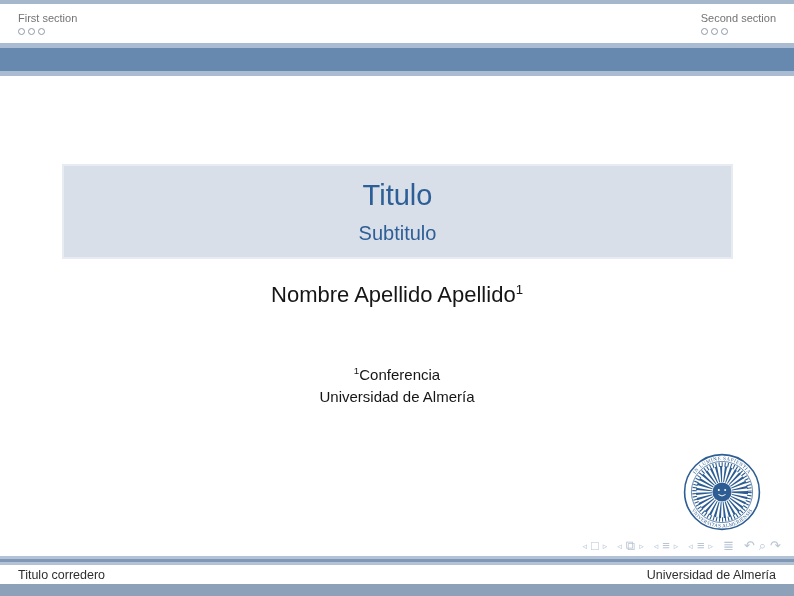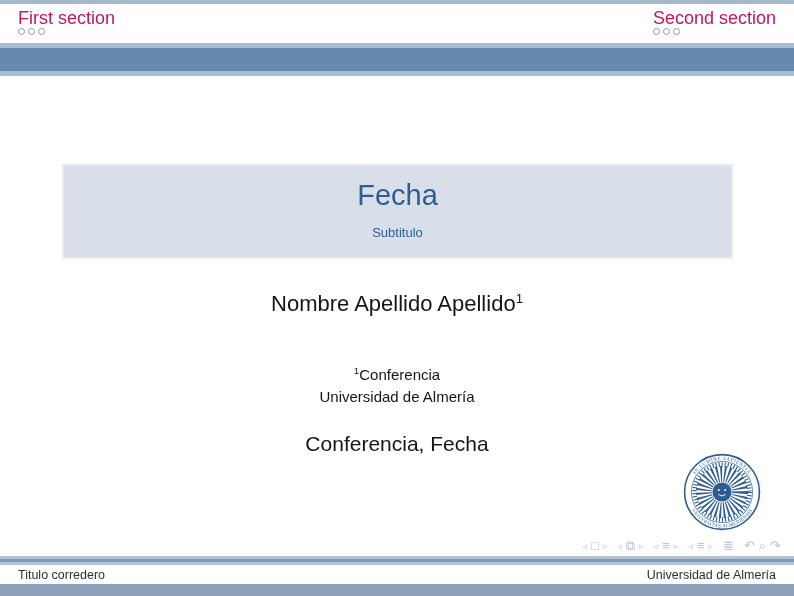--- a/index.html
+++ b/index.html
@@ -6,36 +6,36 @@
   .slide{
     position:relative;width:794px;height:596px;overflow:hidden;background:#ffffff;
     font-family:"Liberation Sans", sans-serif;
   }
   
   .top-strip{position:absolute;top:0;left:0;width:100%;height:4px;background:#a4b7cb;}
   .header-band{position:absolute;top:4px;left:0;width:100%;height:39px;background:#ffffff;}
   .section-group{position:absolute;top:7px;}
   .section-group.left{left:18px;text-align:left;}
   .section-group.right{right:18px;text-align:right;}
-  .section-label{font-size:18px;color:#be185d;line-height:14px;display:block;}
+  .section-label{font-size:11px;color:#737373;line-height:14px;display:block;}
   .dots{margin-top:3px;display:flex;gap:3px;}
   .dot{width:7px;height:7px;border:1.2px solid #8d98a6;border-radius:50%;box-sizing:border-box;background:transparent;}
   .navbar{position:absolute;top:43px;left:0;width:100%;}
   .stripe-light{height:5px;background:#a9bcd1;}
   .stripe-dark{height:23px;background:#6889af;}
   
   .title-box{
     position:absolute;left:62px;top:164px;width:667px;height:91px;
     background:#d8dfe9;border:2px solid #e7ebf2;
     display:flex;flex-direction:column;align-items:center;justify-content:center;gap:9px;
   }
   .title{font-size:29px;color:#2d5e96;line-height:34px;}
-  .subtitle{font-size:13px;color:#2d5e96;line-height:24px;}
+  .subtitle{font-size:20px;color:#2d5e96;line-height:24px;}
   
-  .author{position:absolute;top:291px;left:0;width:100%;text-align:center;font-size:22px;color:#161616;}
+  .author{position:absolute;top:282px;left:0;width:100%;text-align:center;font-size:22px;color:#161616;}
   .author sup{font-size:60%;}
   .institute{position:absolute;top:360px;left:0;width:100%;text-align:center;font-size:15px;color:#161616;line-height:22px;}
   .institute sup{font-size:65%;}
   .date{position:absolute;top:432px;left:0;width:100%;text-align:center;font-size:21px;color:#161616;}
   
   .logo{position:absolute;left:682px;top:452px;width:80px;height:80px;}
   
   .nav-symbols{
     position:absolute;top:539px;right:13px;height:14px;
     display:flex;align-items:center;gap:10px;color:#b9c5d3;
@@ -76,32 +76,31 @@
       </span>
     </div>
   </div>
   <div class="navbar">
     <div class="stripe-light"></div>
     <div class="stripe-dark"></div>
     <div class="stripe-light"></div>
   </div>
 
   <div class="title-box">
-    <div class="title">Fecha</div>
+    <div class="title">Titulo</div>
     <div class="subtitle">Subtitulo</div>
   </div>
 
   <div class="author"><span>Nombre Apellido Apellido</span><sup>1</sup></div>
 
   <div class="institute">
     <div><sup>1</sup><span>Conferencia</span></div>
     <div>Universidad de Almería</div>
   </div>
 
-  <div class="date">Conferencia, Fecha</div>
 
   <svg class="logo" viewBox="0 0 80 80" xmlns="http://www.w3.org/2000/svg">
     <defs>
       <path id="arcTop" d="M 8 40 A 32 32 0 0 1 72 40"></path>
       <path id="arcBot" d="M 4.5 40 A 35.5 35.5 0 0 0 75.5 40"></path>
     </defs>
     <circle cx="40" cy="40" r="37.4" fill="#ffffff" stroke="#2d5d92" stroke-width="1.6"></circle>
     <circle cx="40" cy="40" r="30.6" fill="none" stroke="#2d5d92" stroke-width="0.7"></circle>
     <circle cx="40" cy="40" r="18" fill="none" stroke="#2d5d92" stroke-width="16" stroke-dasharray="1.6 2.0"></circle>
     <circle cx="40" cy="40" r="27.5" fill="none" stroke="#2d5d92" stroke-width="4.5" stroke-dasharray="1.1 1.9"></circle>

